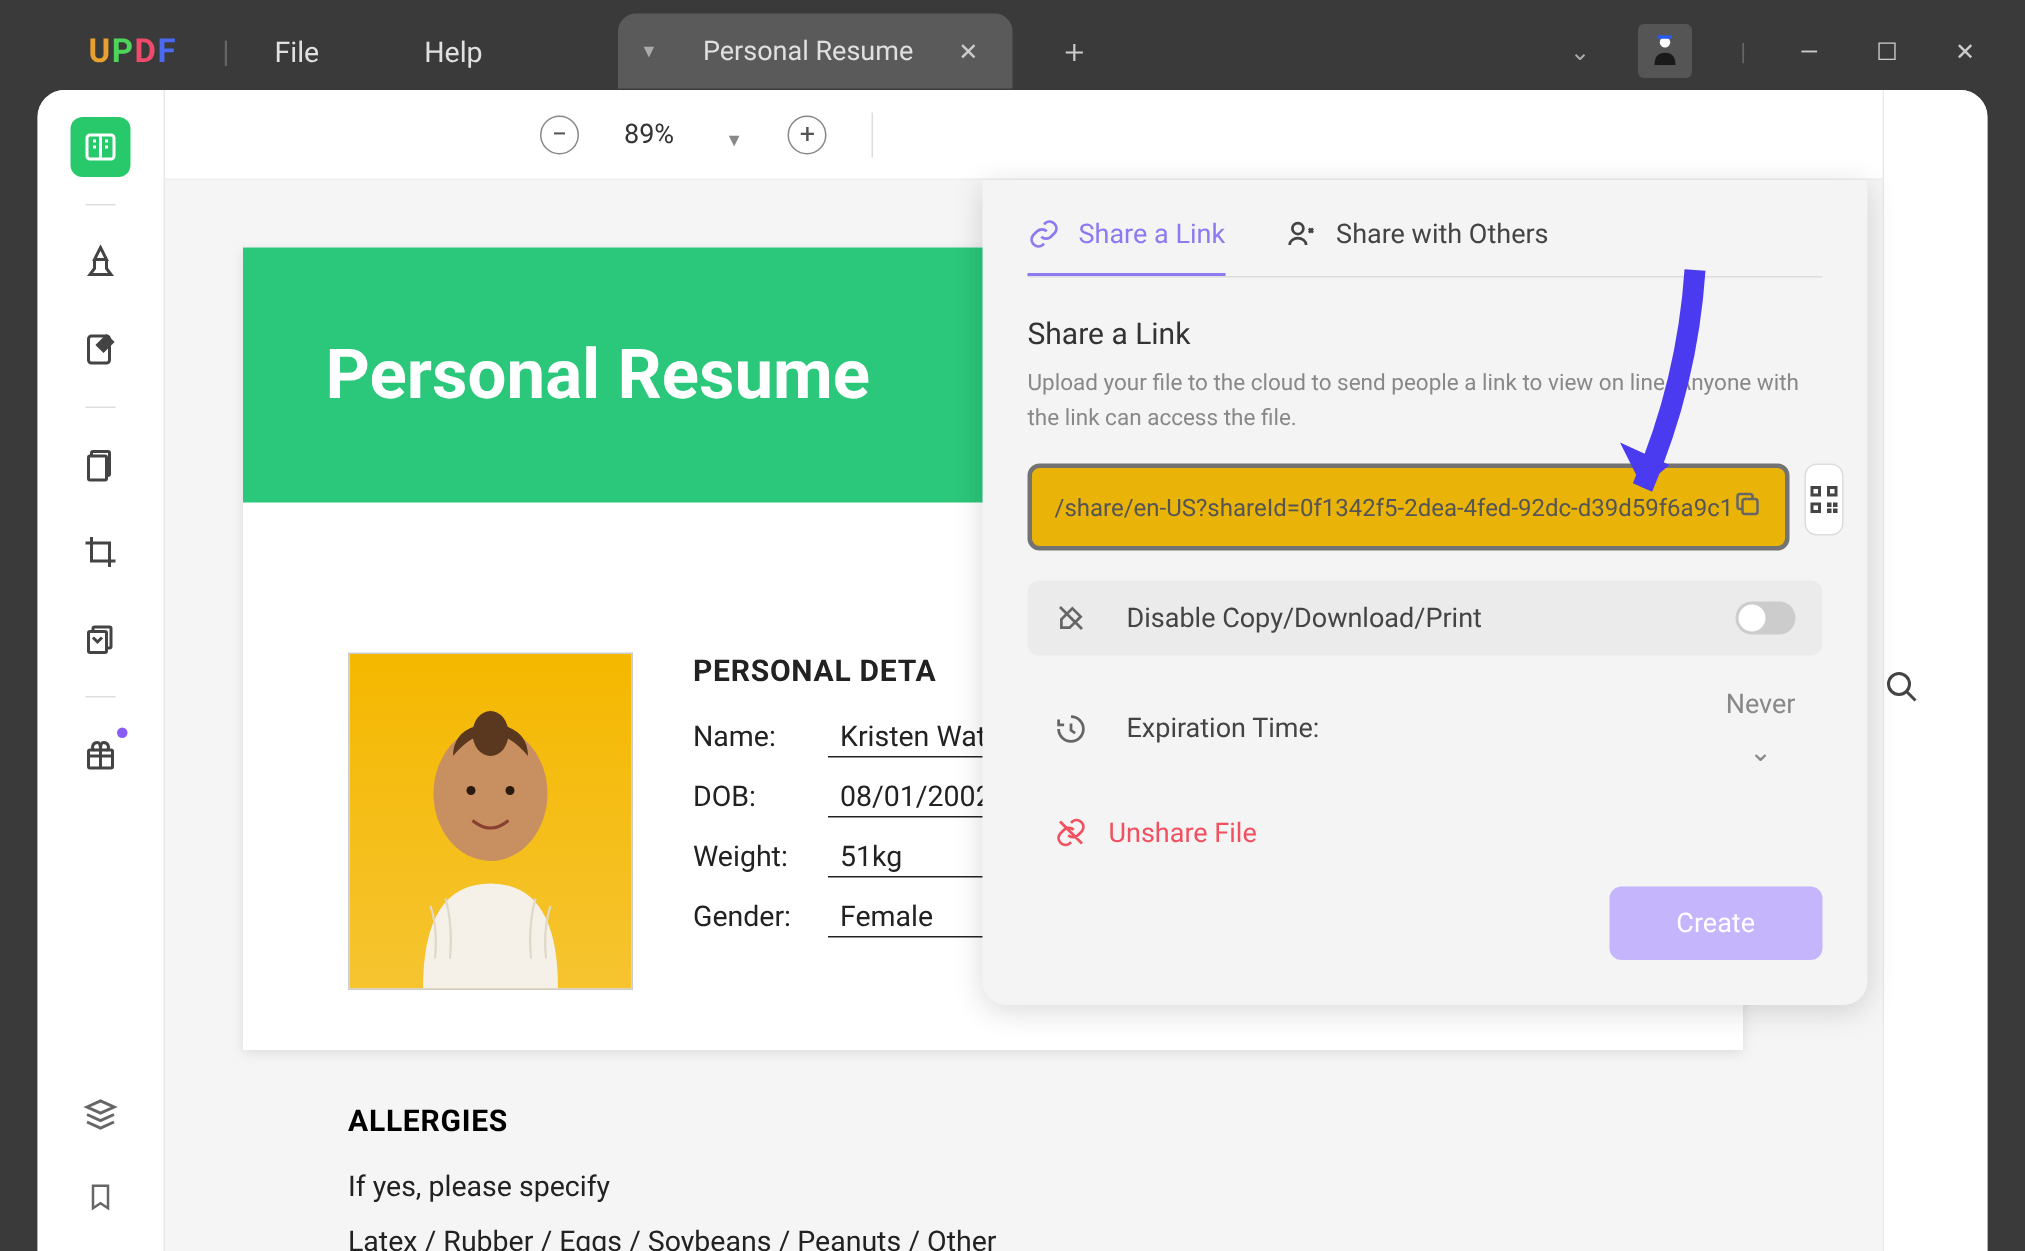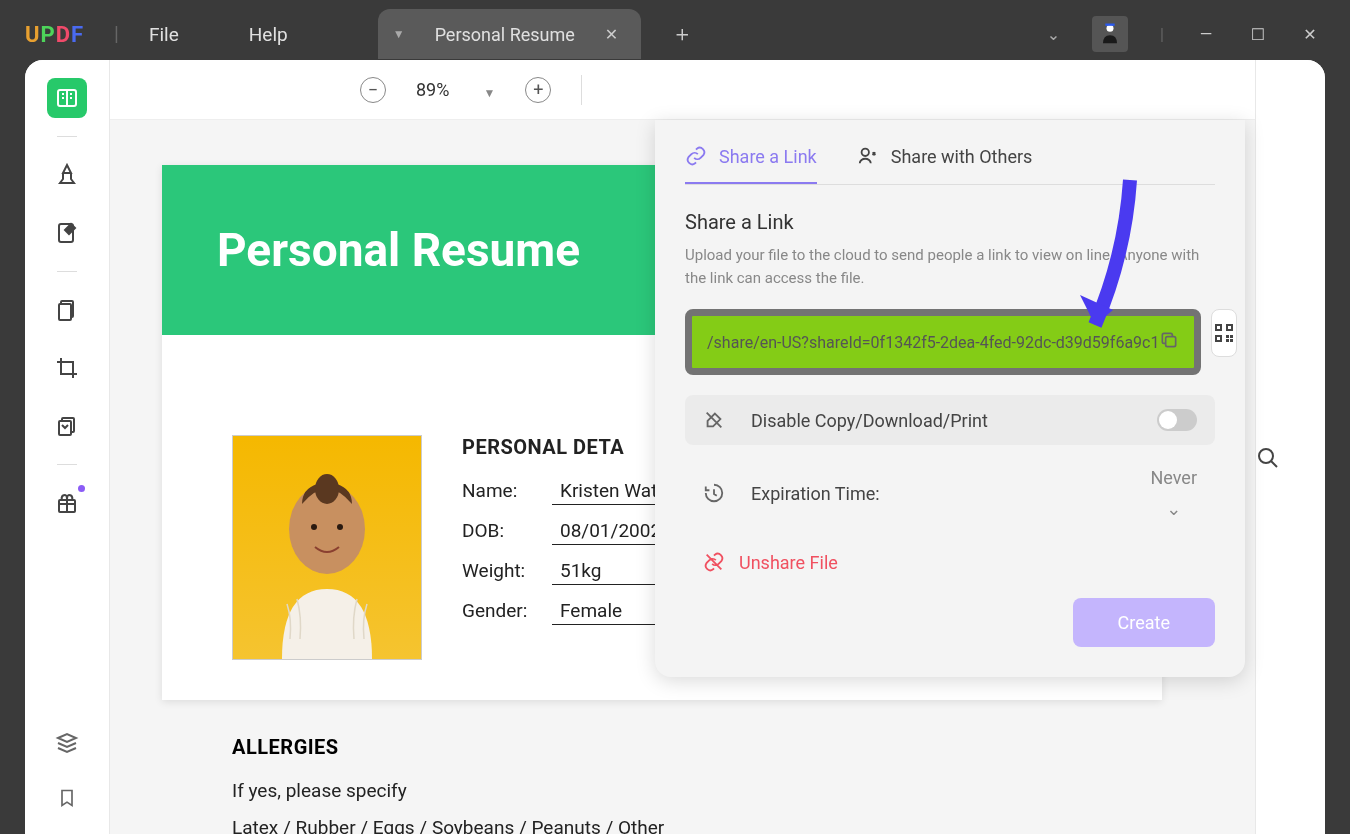--- a/index.html
+++ b/index.html
@@ -1,19 +1,19 @@
 <!DOCTYPE html>
 <html><head>
 <meta charset="utf-8">
 <style>
 * { margin: 0; padding: 0; box-sizing: border-box; font-family: -apple-system, BlinkMacSystemFont, "Segoe UI", Roboto, sans-serif; }
 body { width: 1350px; height: 834px; background: #3a3a3a; overflow: hidden; position: relative; }
 
 
-.titlebar { height: 68px; background: #3a3a3a; display: flex; align-items: center; }
+.titlebar { height: 68px; background: #3a3a3a; display: flex; align-items: center; margin-left: 34px; }
 .logo { margin-left: 25px; font-size: 22px; font-weight: bold; letter-spacing: 1px; }
 .logo .u { color: #e8a030; }
 .logo .p { color: #4dd45a; }
 .logo .d { color: #f04a6a; }
 .logo .f { color: #4a6af0; }
 .titlebar-divider { margin: 0 30px; color: #666; font-size: 20px; }
 .menu-item { color: #e0e0e0; font-size: 19px; margin-right: 70px; cursor: pointer; }
 .tab { display: flex; align-items: center; background: #5a5a5a; height: 50px; border-radius: 12px 12px 0 0; padding: 0 15px; margin-left: 20px; }
 .tab-dropdown { color: #aaa; margin-right: 30px; font-size: 12px; }
 .tab-title { color: #e0e0e0; font-size: 18px; margin-right: 30px; }
@@ -72,21 +72,21 @@
 
 
 .share-panel { position: absolute; top: 60px; right: 80px; width: 590px; background: #f4f4f4; border-radius: 0 0 16px 16px; box-shadow: 0 4px 20px rgba(0,0,0,0.15); padding: 25px 30px 30px 30px; z-index: 100; }
 .share-tabs { display: flex; gap: 40px; border-bottom: 1px solid #ddd; padding-bottom: 0; margin-bottom: 25px; }
 .share-tab { display: flex; align-items: center; gap: 12px; font-size: 18px; color: #444; cursor: pointer; padding-bottom: 15px; border-bottom: 2px solid transparent; }
 .share-tab.active { color: #8b7af0; border-bottom-color: #8b7af0; }
 .share-tab svg { width: 22px; height: 22px; }
 .panel-title { font-size: 20px; color: #333; margin-bottom: 10px; }
 .panel-desc { font-size: 15px; color: #888; line-height: 1.5; margin-bottom: 20px; }
 .link-row { display: flex; gap: 10px; margin-bottom: 20px; }
-.link-input { flex: 1; background: #84cc16; border: 7px solid #737373; border-radius: 8px; padding: 14px 15px; font-size: 16px; color: #555; display: flex; align-items: center; justify-content: flex-end; }
+.link-input { flex: 1; background: #eab308; border: 3px solid #737373; border-radius: 8px; padding: 14px 15px; font-size: 16px; color: #555; display: flex; align-items: center; justify-content: flex-end; }
 .copy-icon { cursor: pointer; color: #666; }
 .qr-btn { width: 48px; height: 48px; background: #fff; border: 1px solid #ddd; border-radius: 8px; display: flex; align-items: center; justify-content: center; cursor: pointer; }
 .option-row { display: flex; align-items: center; background: #ebebeb; border-radius: 8px; padding: 14px 18px; margin-bottom: 12px; font-size: 18px; color: #444; gap: 26px; }
 .option-row.plain { background: transparent; padding: 10px 18px; }
 .toggle { margin-left: auto; width: 40px; height: 22px; background: #ccc; border-radius: 11px; position: relative; cursor: pointer; }
 .toggle::after { content: ''; position: absolute; left: 2px; top: 2px; width: 18px; height: 18px; background: #fff; border-radius: 50%; }
 .exp-value { margin-left: auto; color: #888; display: flex; align-items: center; gap: 10px; flex-direction: column; }
 .unshare { color: #f05060; font-size: 18px; display: flex; align-items: center; gap: 14px; cursor: pointer; padding: 10px 18px; }
 .create-btn { margin-left: auto; display: block; margin-top: 15px; background: #c4b5fd; color: #fff; border: none; border-radius: 8px; padding: 14px 45px; font-size: 18px; cursor: pointer; }
 

